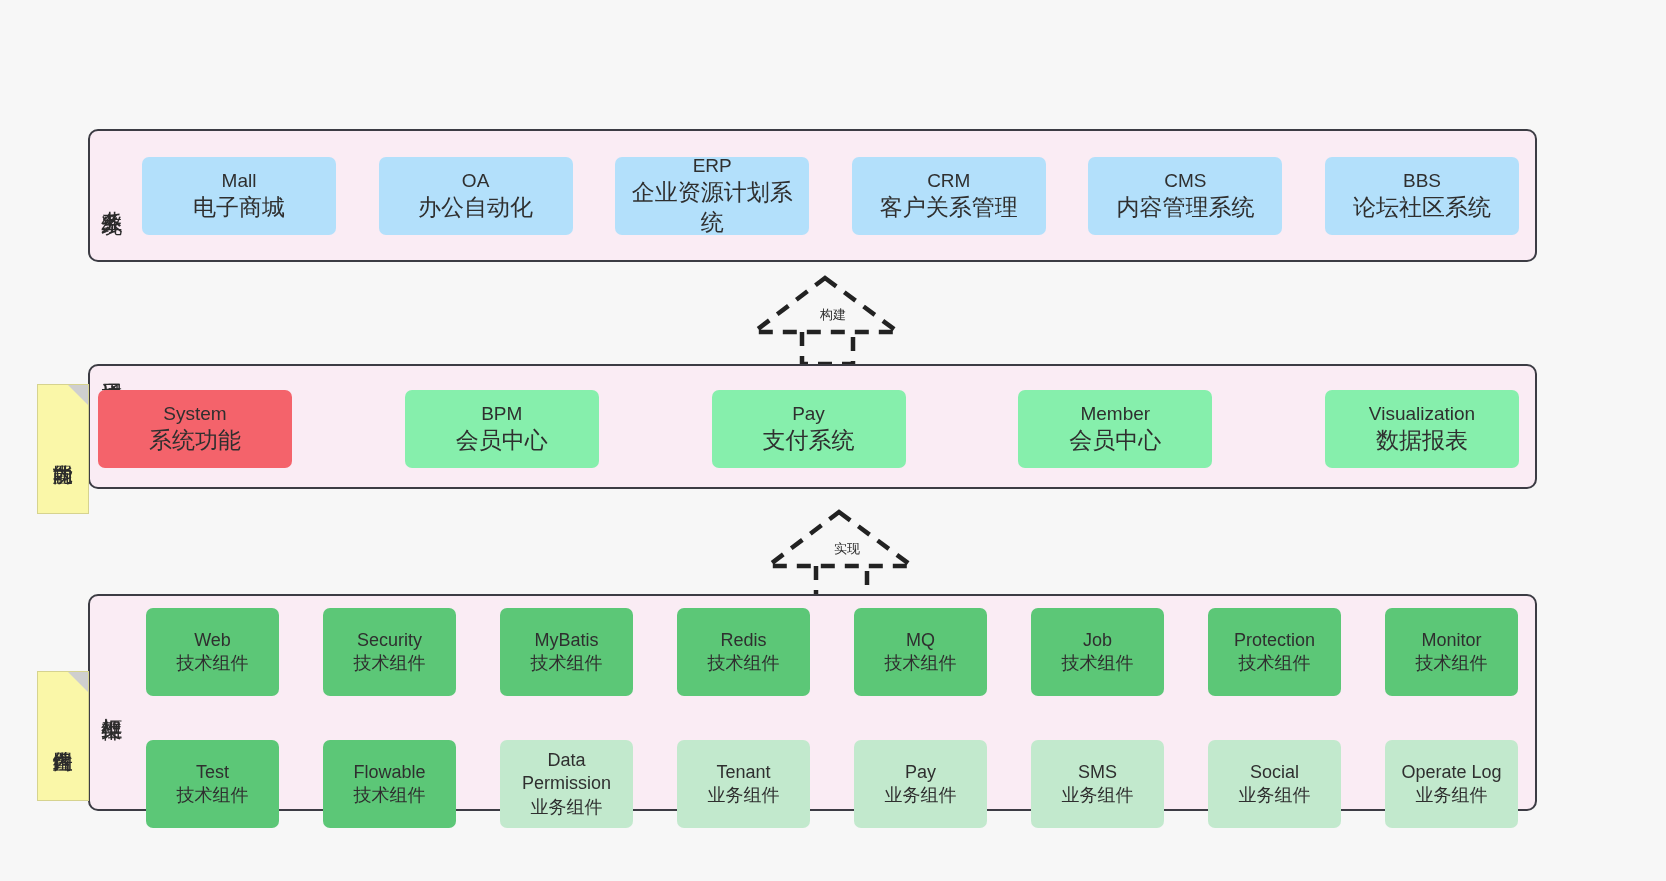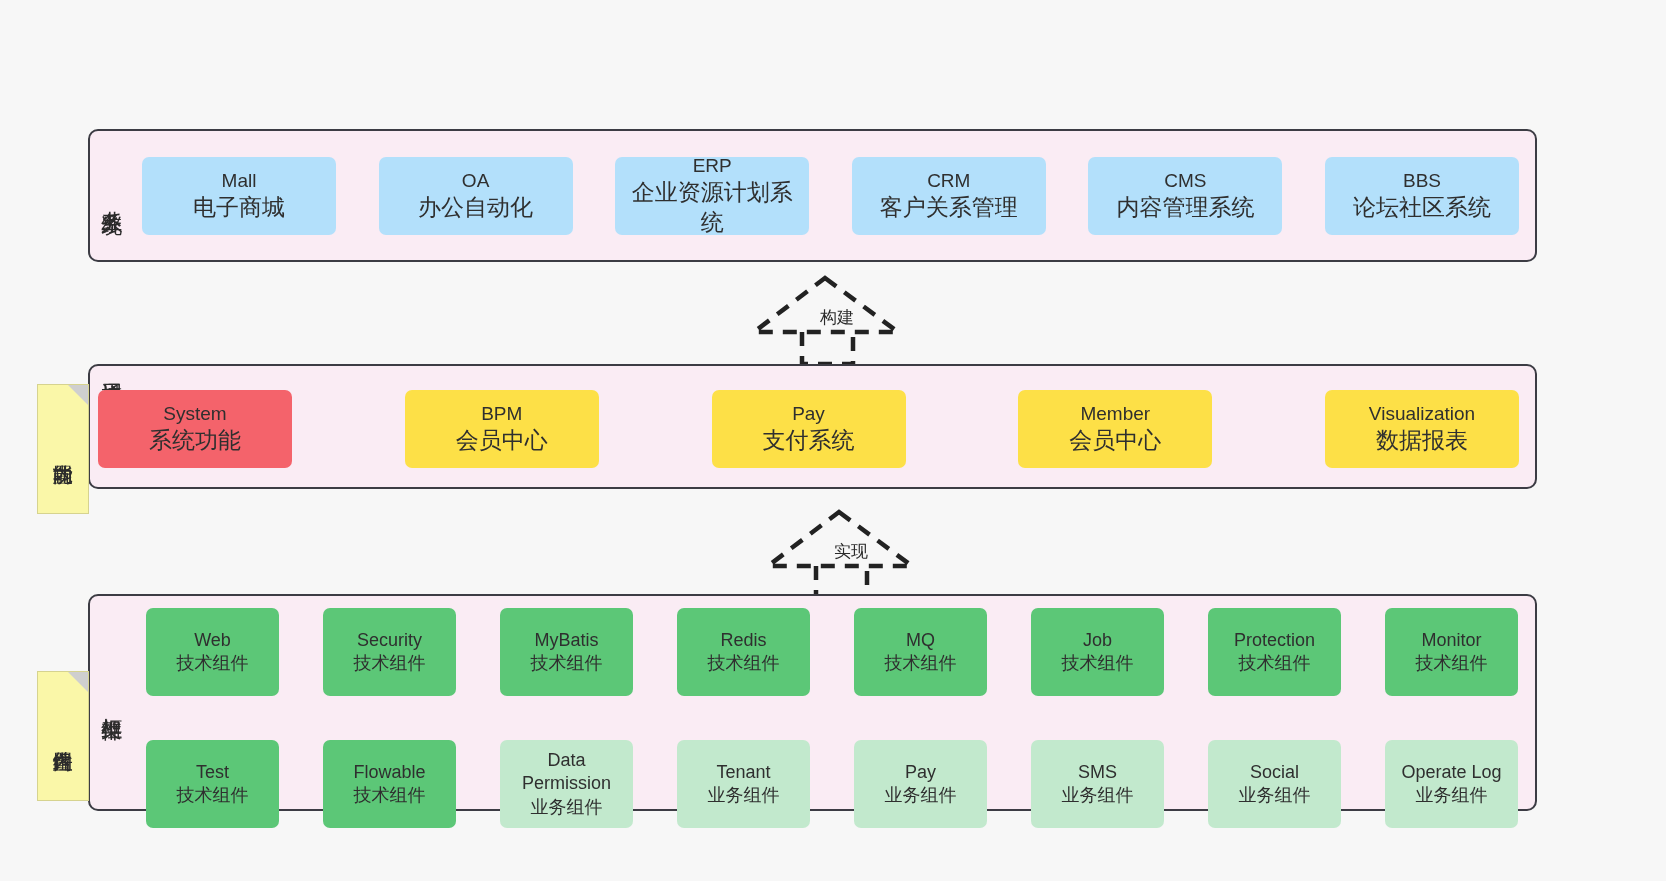--- a/index.html
+++ b/index.html
@@ -69,21 +69,21 @@
     background:#b3e0fb;
   }
 
   
   #layer-module{left:88px;top:348px;width:1449px;height:125px;flex-direction:column;}
   #layer-module .layer-body{justify-content:space-between;padding:0 16px 0 8px;}
   #layer-module .node{
     width:194px;height:78px;
   }
   .n-red{background:#f4636b;}
-  .n-pink{background:#fde047;}
+  .n-pink{background:#86efac;}
 
   
   #layer-framework{left:88px;top:578px;width:1449px;height:217px;}
   #layer-framework .layer-body{
     display:block;
     padding:0;
     position:relative;
   }
   .fw-grid{
     position:absolute;
@@ -128,21 +128,21 @@
     writing-mode:horizontal-tb;
   }
   #note-builtin-func{left:37px;top:368px;height:130px;}
   #note-builtin-comp{left:37px;top:655px;height:130px;}
 
   
   .arrow{position:absolute;}
   .arrow svg{display:block;overflow:visible;}
   .arrow-label{
     position:absolute;
-    font-size:17px;
+    font-size:13px;
     color:#2b2b2b;
     background:transparent;
     white-space:nowrap;
     user-select:none;
   }
   #arrow-build{left:752px;top:258px;width:160px;height:92px;}
   #arrow-build .arrow-label{left:68px;top:32px;}
   #arrow-impl{left:766px;top:492px;width:160px;height:92px;}
   #arrow-impl .arrow-label{left:68px;top:32px;}
 </style>

